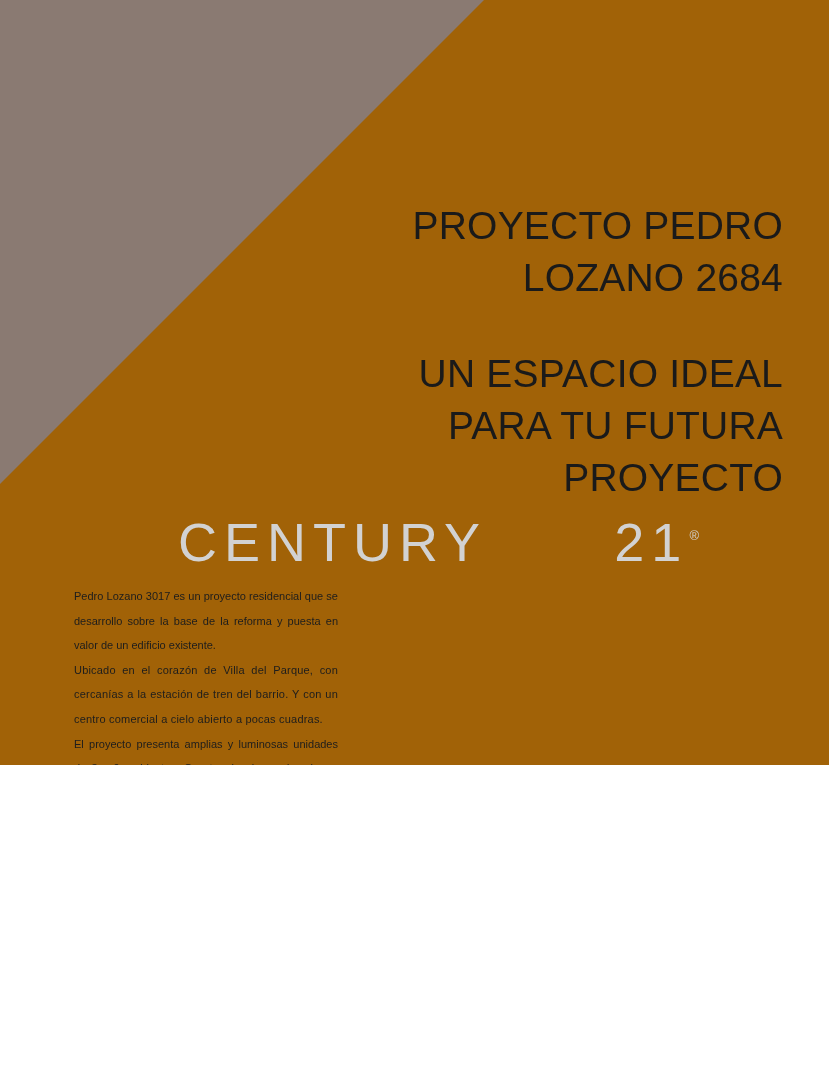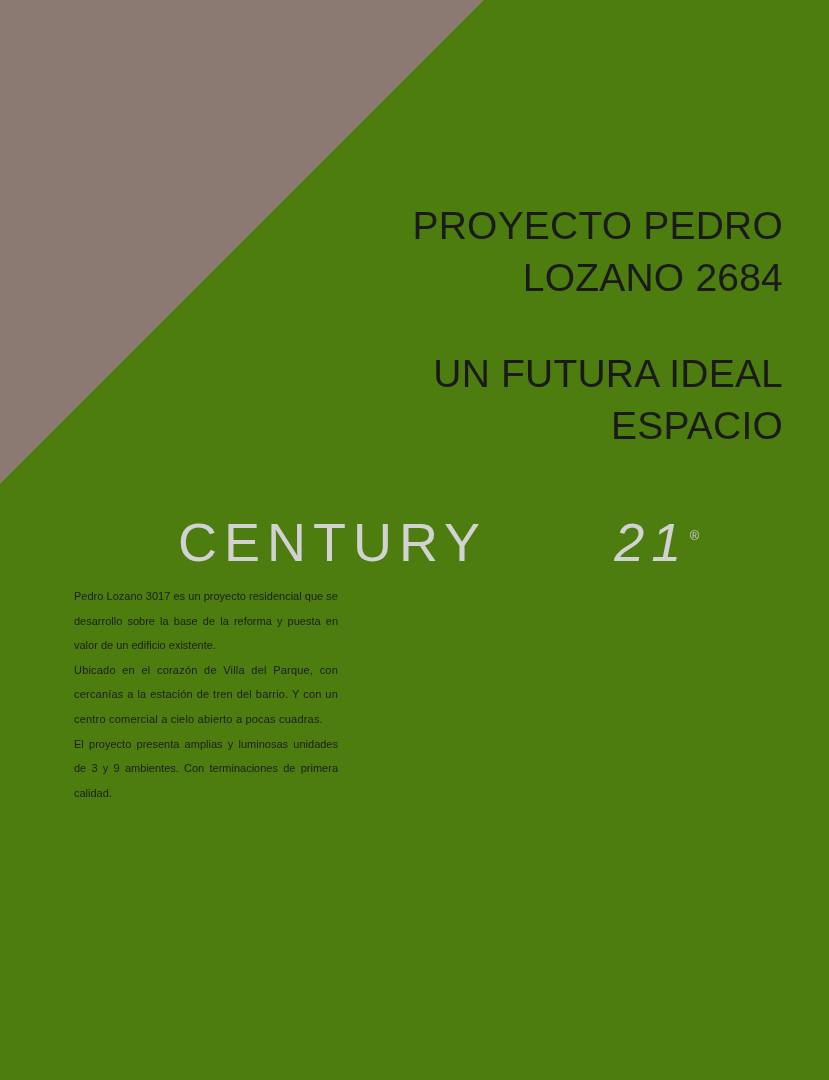--- a/index.html
+++ b/index.html
@@ -9,22 +9,22 @@
   body {
     width: 829px;
     height: 1080px;
     background: #ffffff;
     font-family: "Liberation Sans", sans-serif;
     overflow: hidden;
   }
   .page {
     position: relative;
     width: 829px;
-    height: 1080px;
-    background: #4d7c0f;
+    height: 765px;
+    background: #a16207;
     overflow: hidden;
   }
   
   .corner-triangle {
     position: absolute;
     top: 0;
     left: 0;
     width: 0;
     height: 0;
     border-top: 484px solid #8a7a72;
@@ -64,21 +64,20 @@
     font-weight: 400;
     line-height: 60px;
     user-select: none;
   }
   .watermark .wm-word {
     white-space: nowrap;
   }
   .watermark .wm-num {
     position: relative;
     white-space: nowrap;
-    font-style: italic;
   }
   .watermark .wm-reg {
     font-size: 13px;
     letter-spacing: 0;
     vertical-align: super;
     position: relative;
     top: -2px;
     left: 1px;
   }
   
@@ -107,22 +106,23 @@
 <body>
 
 <div class="page">
 
   <div class="corner-triangle"></div>
 
   <div class="headline-block">
     <h1 class="headline">PROYECTO PEDRO</h1>
     <h1 class="headline">LOZANO 2684</h1>
     <div class="headline-gap"></div>
-    <h1 class="headline">UN FUTURA IDEAL</h1>
-    <h1 class="headline">ESPACIO</h1>
+    <h1 class="headline">UN ESPACIO IDEAL</h1>
+    <h1 class="headline">PARA TU FUTURA</h1>
+    <h1 class="headline">PROYECTO</h1>
   </div>
 
   <div class="watermark">
     <span class="wm-word">CENTURY</span>
     <span class="wm-num">
       <span>21</span><span class="wm-reg">®</span>
     </span>
   </div>
 
   <div class="body-column">

